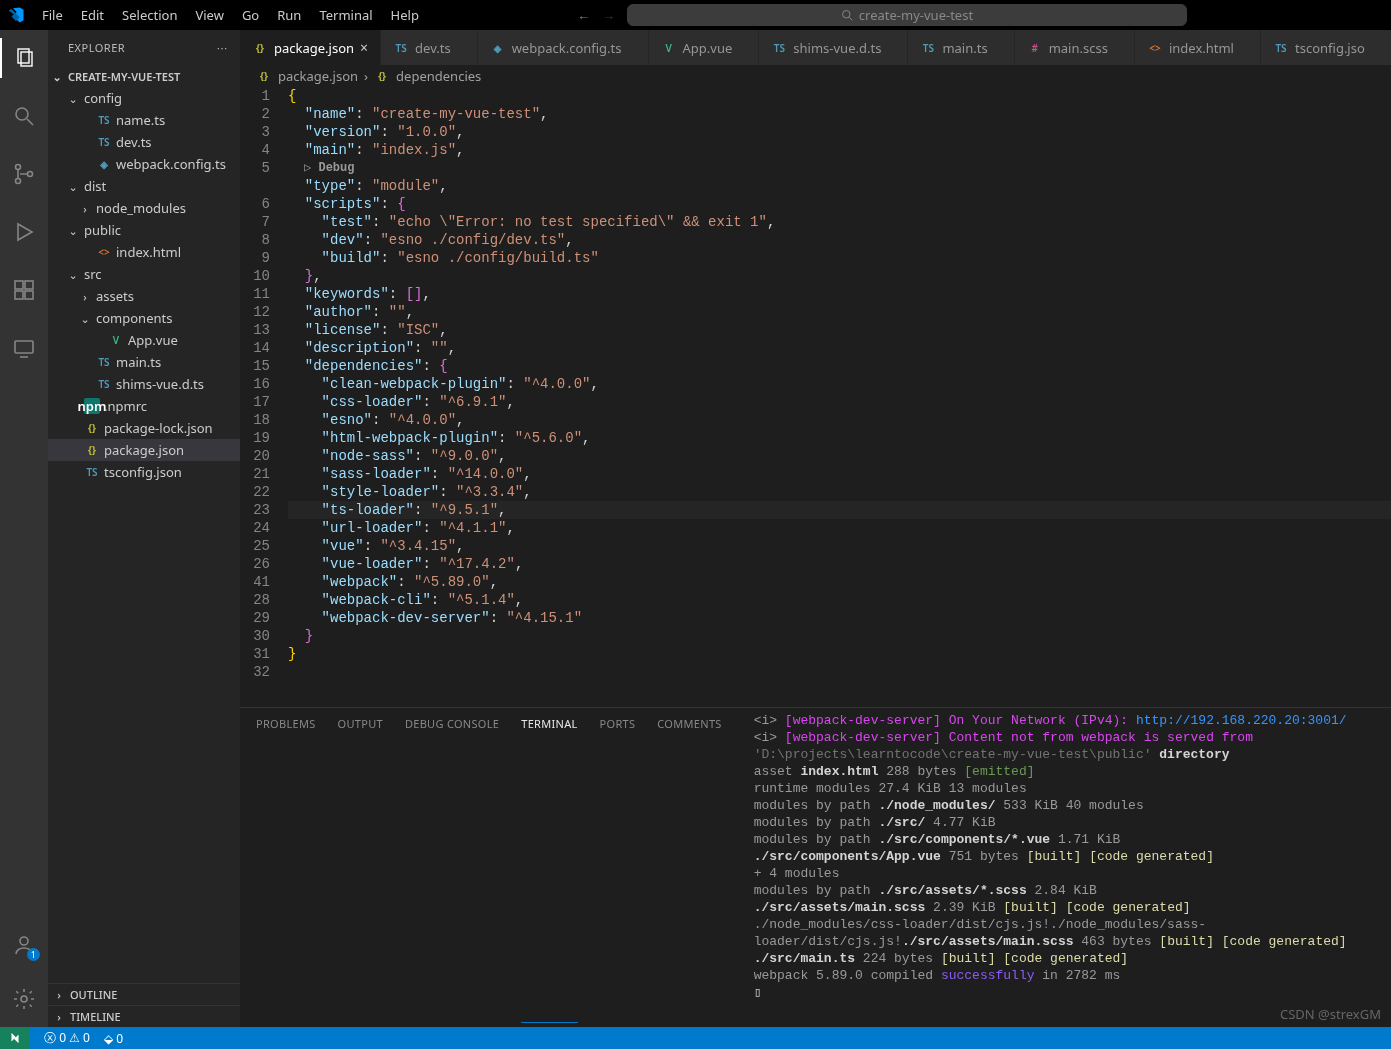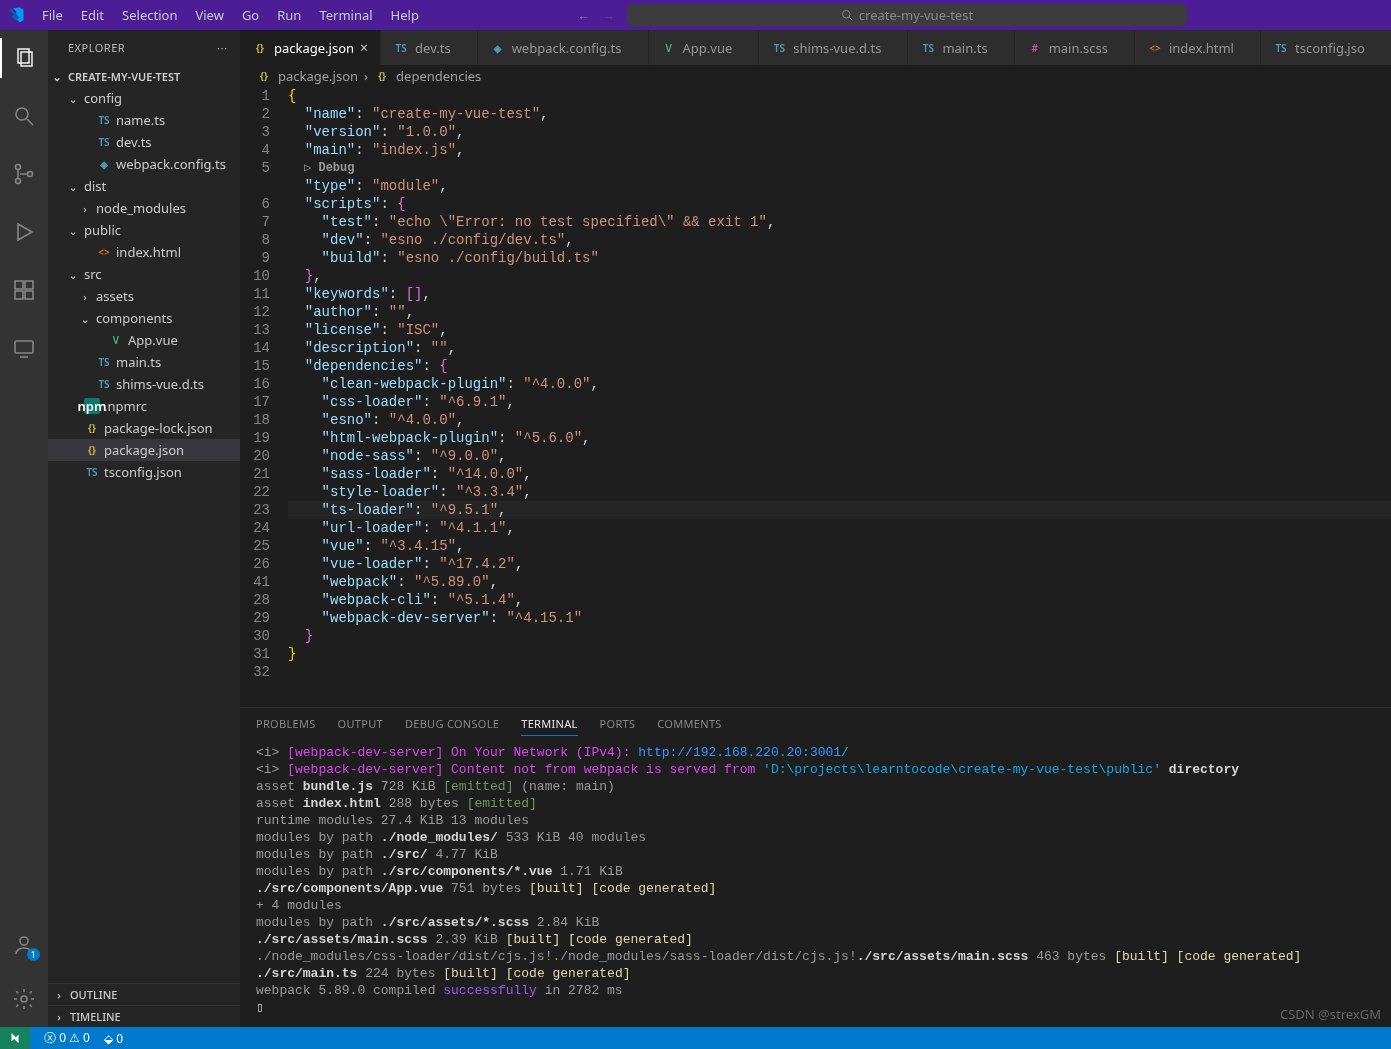--- a/index.html
+++ b/index.html
@@ -1,19 +1,19 @@
 <!DOCTYPE html>
 <html><head>
 <meta charset="utf-8">
 <style>
 * { margin:0; padding:0; box-sizing:border-box; }
 body { font-family:"Segoe UI",system-ui,sans-serif; font-size:13px; background:#1e1e1e; color:#ccc; width:1391px; height:1049px; overflow:hidden; position:relative; }
 
 
-.titlebar { height:30px; background:#4c1d95; display:flex; align-items:center; padding:0 4px; }
+.titlebar { height:30px; background:#000000; display:flex; align-items:center; padding:0 4px; }
 .titlebar .vscode-icon { width:24px; height:24px; display:flex; align-items:center; justify-content:center; margin-right:6px; }
 .menu { display:flex; gap:2px; }
 .menu-item { padding:4px 8px; color:#ccc; cursor:pointer; border-radius:4px; }
 .nav-arrows { margin-left:auto; display:flex; gap:12px; padding:0 12px; color:#888; }
 .searchbox { flex:0 0 560px; height:22px; background:#3c3c3c; border:1px solid #3c3c3c; border-radius:6px; display:flex; align-items:center; justify-content:center; gap:6px; color:#888; margin-right:200px; }
 
 
 .main { display:flex; height:calc(100% - 30px - 22px); }
 
 
@@ -48,26 +48,26 @@
 .code-lines .line { height:18px; }
 .code-lines .hl { background:#ffffff08; }
 .tok-key { color:#9cdcfe; }
 .tok-str { color:#ce9178; }
 .tok-pun { color:#d4d4d4; }
 .tok-brace { color:#ffd700; }
 .tok-brace2 { color:#da70d6; }
 .codelens { color:#999; font-size:12px; padding-left:16px;font-weight:bold; }
 
 
-.panel { height:320px; border-top:1px solid #333; background:#1e1e1e; display:flex; flex-direction:column; }
+.panel { height:320px; border-top:1px solid #333; background:#1e1e1e; display:flex; flex-direction:row; }
 .panel-tabs { display:flex; gap:22px; padding:8px 16px 4px; font-size:11px; color:#888; }
 .panel-tab { cursor:pointer; padding-bottom:4px; letter-spacing:.3px; }
 .panel-tab.active { color:#e7e7e7; border-bottom:1px solid #007acc; }
 .terminal { flex:1; padding:4px 16px; font-family:Consolas,'Courier New',monospace; font-size:13px; line-height:17px; overflow:auto; }
-.term-dim{color:#999;} .term-cyan{color:#d946ef;} .term-blue{color:#3794ff;} .term-yellow{color:#dcdcaa;} .term-orange{color:#0ea5e9;} .term-white{color:#d4d4d4;font-weight:600;} .term-green{color:#8b5cf6;font-weight:400;} .term-greenlt{color:#6a9955;}
+.term-dim{color:#999;} .term-cyan{color:#d946ef;} .term-blue{color:#3794ff;} .term-yellow{color:#dcdcaa;} .term-orange{color:#737373;} .term-white{color:#d4d4d4;font-weight:600;} .term-green{color:#8b5cf6;font-weight:400;} .term-greenlt{color:#6a9955;}
 
 
 .status { position:absolute; left:0; right:0; bottom:0; height:22px; background:#007acc; display:flex; align-items:center; font-size:12px; color:#fff; padding:0 8px; gap:14px; }
 .status .remote { background:#16825d; height:22px; display:flex; align-items:center; padding:0 8px; margin-left:-8px; }
 .watermark { position:absolute; right:10px; bottom:26px; color:#666; font-size:13px; }
 
 
 .fi { width:16px; height:16px; display:inline-flex; align-items:center; justify-content:center; font-size:10px; font-weight:600; border-radius:2px; }
 .fi-ts { color:#519aba; } .fi-json { color:#cbcb41; } .fi-vue { color:#41b883; } .fi-html { color:#e37933; } .fi-scss { color:#c6538c; } .fi-npm { background:#0f766e; color:#fff; font-size:13px;} .fi-webpack{color:#519aba;}
 svg { display:block; }
@@ -371,21 +371,20 @@
           <span class="panel-tab ">PROBLEMS</span>
           <span class="panel-tab ">OUTPUT</span>
           <span class="panel-tab ">DEBUG CONSOLE</span>
           <span class="panel-tab active">TERMINAL</span>
           <span class="panel-tab ">PORTS</span>
           <span class="panel-tab ">COMMENTS</span>
         </div>
       <div class="terminal" id="terminal">
           <div><span class="term-dim">&lt;i&gt; </span><span class="term-cyan">[webpack-dev-server] On Your Network (IPv4): </span><span class="term-blue">http://192.168.220.20:3001/</span></div>
           <div><span class="term-dim">&lt;i&gt; </span><span class="term-cyan">[webpack-dev-server] Content not from webpack is served from </span><span class="term-orange">'D:\projects\learntocode\create-my-vue-test\public'</span><span class="term-white"> directory</span></div>
-          <div><span class="term-dim">asset </span><span class="term-white">bundle.js</span><span class="term-dim"> 728 KiB </span><span class="term-greenlt">[emitted]</span><span class="term-dim"> (name: main)</span></div>
           <div><span class="term-dim">asset </span><span class="term-white">index.html</span><span class="term-dim"> 288 bytes </span><span class="term-greenlt">[emitted]</span></div>
           <div><span class="term-dim">runtime modules 27.4 KiB 13 modules</span></div>
           <div><span class="term-dim">modules by path </span><span class="term-white">./node_modules/</span><span class="term-dim"> 533 KiB 40 modules</span></div>
           <div><span class="term-dim">modules by path </span><span class="term-white">./src/</span><span class="term-dim"> 4.77 KiB</span></div>
           <div><span class="term-dim">  modules by path </span><span class="term-white">./src/components/*.vue</span><span class="term-dim"> 1.71 KiB</span></div>
           <div><span class="term-dim">    </span><span class="term-white">./src/components/App.vue</span><span class="term-dim"> 751 bytes </span><span class="term-yellow">[built]</span><span class="term-dim"> </span><span class="term-yellow">[code generated]</span></div>
           <div><span class="term-dim">    + 4 modules</span></div>
           <div><span class="term-dim">  modules by path </span><span class="term-white">./src/assets/*.scss</span><span class="term-dim"> 2.84 KiB</span></div>
           <div><span class="term-dim">    </span><span class="term-white">./src/assets/main.scss</span><span class="term-dim"> 2.39 KiB </span><span class="term-yellow">[built]</span><span class="term-dim"> </span><span class="term-yellow">[code generated]</span></div>
           <div><span class="term-dim">    ./node_modules/css-loader/dist/cjs.js!./node_modules/sass-loader/dist/cjs.js!</span><span class="term-white">./src/assets/main.scss</span><span class="term-dim"> 463 bytes </span><span class="term-yellow">[built]</span><span class="term-dim"> </span><span class="term-yellow">[code generated]</span></div>

